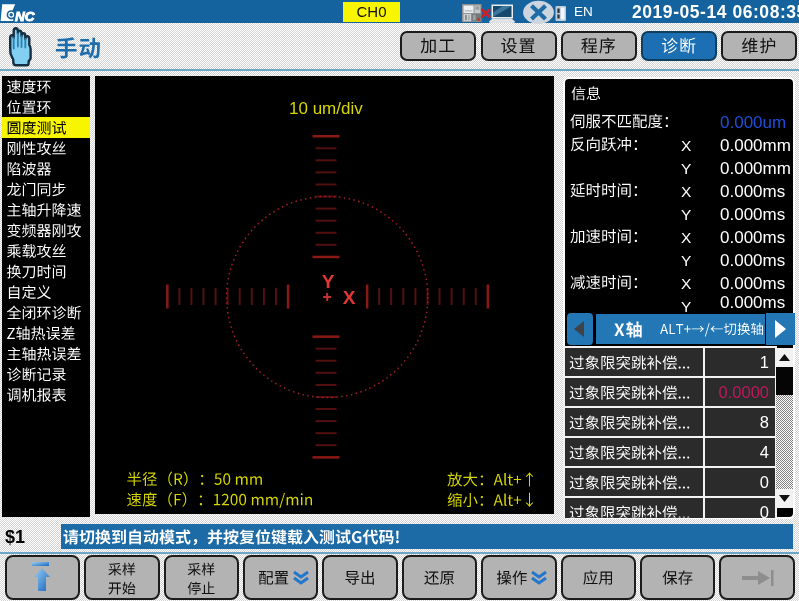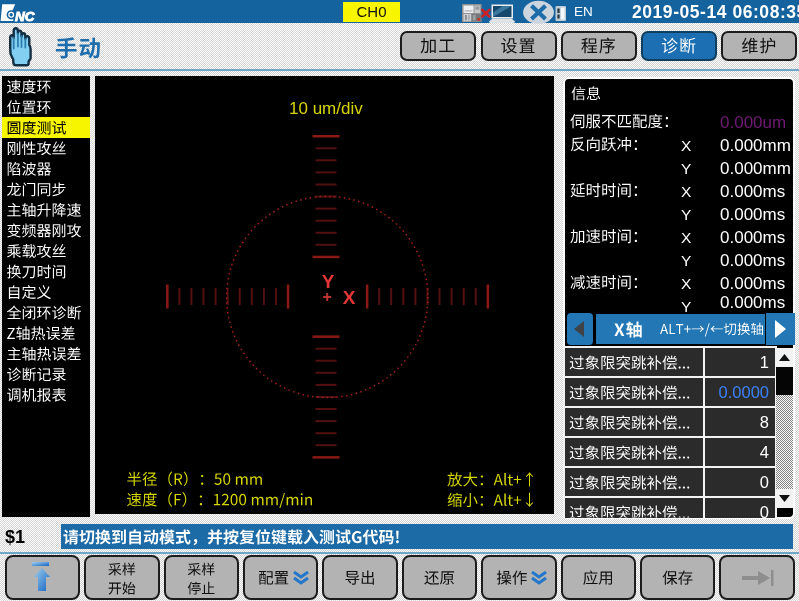--- a/index.html
+++ b/index.html
@@ -100,21 +100,21 @@
 <div style="left:563px;top:77px;width:232px;height:442px;background:#000;border:2px solid #fff;border-radius:6px;z-index:2"></div>
 <div style="left:566.5px;top:313px;width:26.5px;height:32px;background:#2277b4;border-radius:4px;z-index:3"></div>
 <svg width="12" height="16" viewBox="0 0 12 16" style="position:absolute;left:573px;top:321px;z-index:4">
     <path d="M11,0 L1,8 L11,16 Z" fill="#3f4347"></path>
   </svg>
 <div style="left:595.5px;top:314px;width:169.5px;height:30px;background:#2277b4;z-index:3"></div>
 <div style="left:766px;top:313px;width:29px;height:32px;background:#2277b4;z-index:3"></div>
 <svg width="13" height="18" viewBox="0 0 13 18" style="position:absolute;left:774px;top:320px;z-index:4">
     <path d="M1,0 L12,9 L1,18 Z" fill="#fff"></path>
   </svg>
-<div style="left:720px;top:113px;width:76px;height:18px;color:#701a75;font-size:17px;z-index:4">0.000um</div>
+<div style="left:720px;top:113px;width:76px;height:18px;color:#1d4ed8;font-size:17px;z-index:4">0.000um</div>
 <div style="left:720px;top:136px;width:76px;height:18px;color:#fff;font-size:17px;z-index:4">0.000mm</div>
 <div style="left:720px;top:159px;width:76px;height:18px;color:#fff;font-size:17px;z-index:4">0.000mm</div>
 <div style="left:720px;top:182px;width:76px;height:18px;color:#fff;font-size:17px;z-index:4">0.000ms</div>
 <div style="left:720px;top:205px;width:76px;height:18px;color:#fff;font-size:17px;z-index:4">0.000ms</div>
 <div style="left:720px;top:228px;width:76px;height:18px;color:#fff;font-size:17px;z-index:4">0.000ms</div>
 <div style="left:720px;top:251px;width:76px;height:18px;color:#fff;font-size:17px;z-index:4">0.000ms</div>
 <div style="left:720px;top:274px;width:76px;height:18px;color:#fff;font-size:17px;z-index:4">0.000ms</div>
 <div style="left:720px;top:293px;width:76px;height:18px;color:#fff;font-size:17px;z-index:4">0.000ms</div>
 <div style="left:681px;top:137px;width:14px;height:18px;color:#fff;font-size:15.5px;z-index:4">X</div>
 <div style="left:681px;top:160px;width:14px;height:18px;color:#fff;font-size:15.5px;z-index:4">Y</div>
@@ -123,21 +123,21 @@
 <div style="left:681px;top:229px;width:14px;height:18px;color:#fff;font-size:15.5px;z-index:4">X</div>
 <div style="left:681px;top:252px;width:14px;height:18px;color:#fff;font-size:15.5px;z-index:4">Y</div>
 <div style="left:681px;top:275px;width:14px;height:18px;color:#fff;font-size:15.5px;z-index:4">X</div>
 <div style="left:681px;top:298px;width:14px;height:18px;color:#fff;font-size:15.5px;z-index:4">Y</div>
 <div style="left:563px;top:346px;width:213.5px;height:171.5px;background:#f2f2f2;z-index:3"></div>
 <div style="left:565px;top:348px;width:138px;height:28.0px;background:#2b2b2b;z-index:3"></div>
 <div style="left:705px;top:348px;width:70px;height:28.0px;background:#2b2b2b;z-index:3"></div>
 <div style="left:705px;top:348px;width:70px;height:28.0px;color:#fff;font-size:16.5px;text-align:right;padding-right:6px;line-height:28px;z-index:4;overflow:hidden">1</div>
 <div style="left:565px;top:378px;width:138px;height:28.0px;background:#2b2b2b;z-index:3"></div>
 <div style="left:705px;top:378px;width:70px;height:28.0px;background:#2b2b2b;z-index:3"></div>
-<div style="left:705px;top:378px;width:70px;height:28.0px;color:#3b82f6;font-size:16.5px;text-align:right;padding-right:6px;line-height:28px;z-index:4;overflow:hidden">0.0000</div>
+<div style="left:705px;top:378px;width:70px;height:28.0px;color:#be185d;font-size:16.5px;text-align:right;padding-right:6px;line-height:28px;z-index:4;overflow:hidden">0.0000</div>
 <div style="left:565px;top:408px;width:138px;height:28.0px;background:#2b2b2b;z-index:3"></div>
 <div style="left:705px;top:408px;width:70px;height:28.0px;background:#2b2b2b;z-index:3"></div>
 <div style="left:705px;top:408px;width:70px;height:28.0px;color:#fff;font-size:16.5px;text-align:right;padding-right:6px;line-height:28px;z-index:4;overflow:hidden">8</div>
 <div style="left:565px;top:438px;width:138px;height:28.0px;background:#2b2b2b;z-index:3"></div>
 <div style="left:705px;top:438px;width:70px;height:28.0px;background:#2b2b2b;z-index:3"></div>
 <div style="left:705px;top:438px;width:70px;height:28.0px;color:#fff;font-size:16.5px;text-align:right;padding-right:6px;line-height:28px;z-index:4;overflow:hidden">4</div>
 <div style="left:565px;top:468px;width:138px;height:28.0px;background:#2b2b2b;z-index:3"></div>
 <div style="left:705px;top:468px;width:70px;height:28.0px;background:#2b2b2b;z-index:3"></div>
 <div style="left:705px;top:468px;width:70px;height:28.0px;color:#fff;font-size:16.5px;text-align:right;padding-right:6px;line-height:28px;z-index:4;overflow:hidden">0</div>
 <div style="left:565px;top:498px;width:138px;height:19.5px;background:#2b2b2b;z-index:3"></div>

